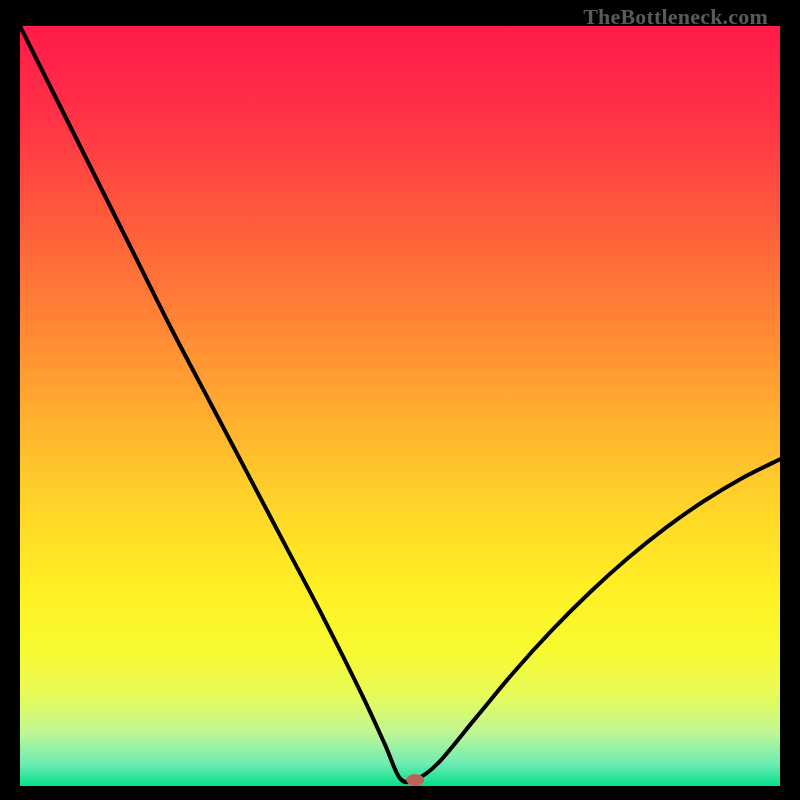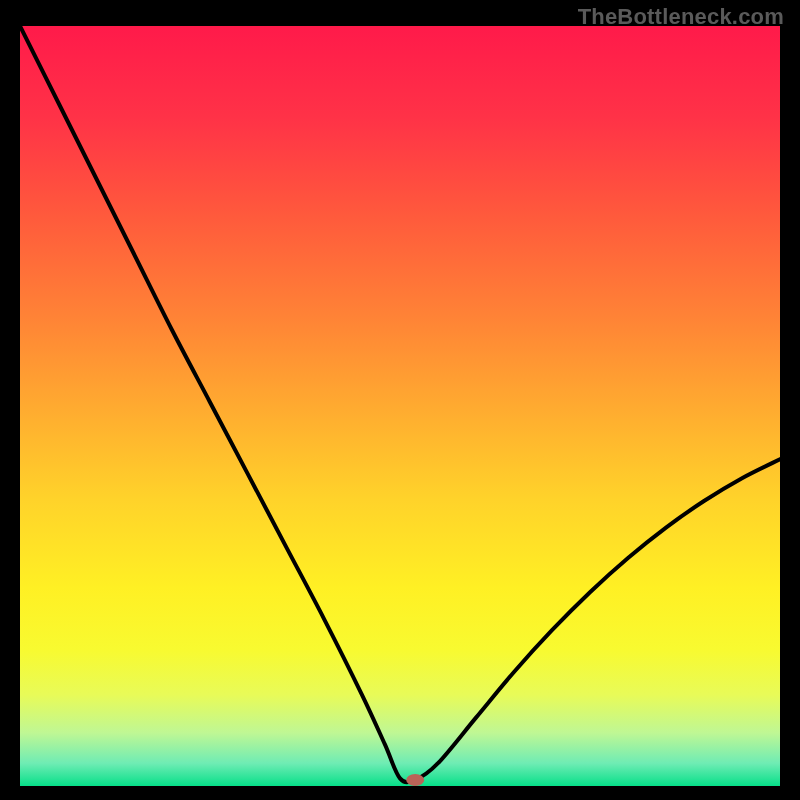--- a/index.html
+++ b/index.html
@@ -12,22 +12,22 @@
   }
   .outer {
     position: relative;
     width: 800px;
     height: 800px;
     background: #000000;
   }
   .watermark {
     position: absolute;
     top: 4px;
-    right: 16px;
-    font-family: Liberation Sans, sans-serif;
+    right: 32px;
+    font-family: Liberation Serif, serif;
     font-size: 22px;
     font-weight: 600;
     color: #5a5a5a;
     letter-spacing: 0.2px;
   }
   svg.chart {
     position: absolute;
     left: 20px;
     top: 26px;
     width: 760px;

